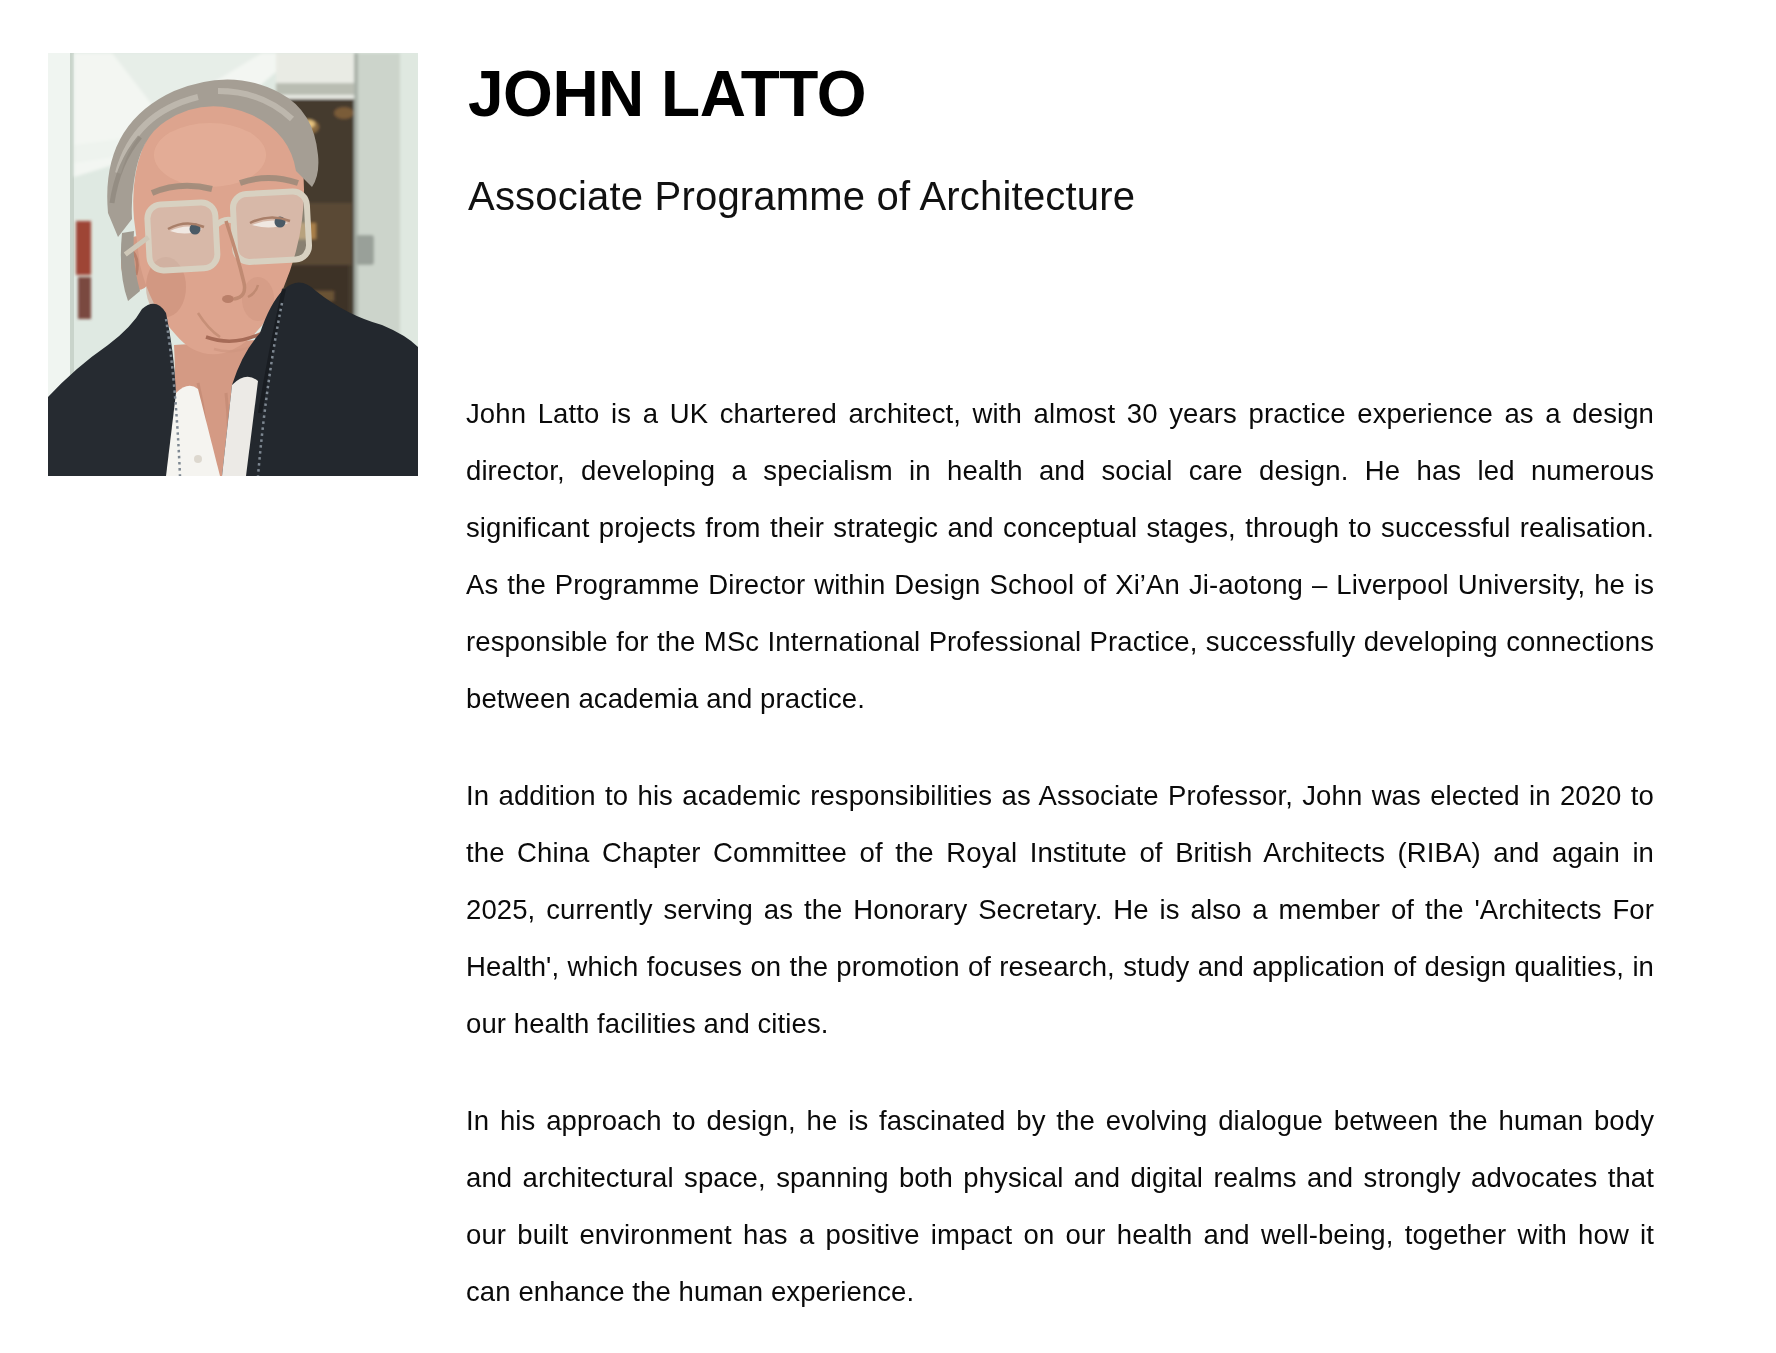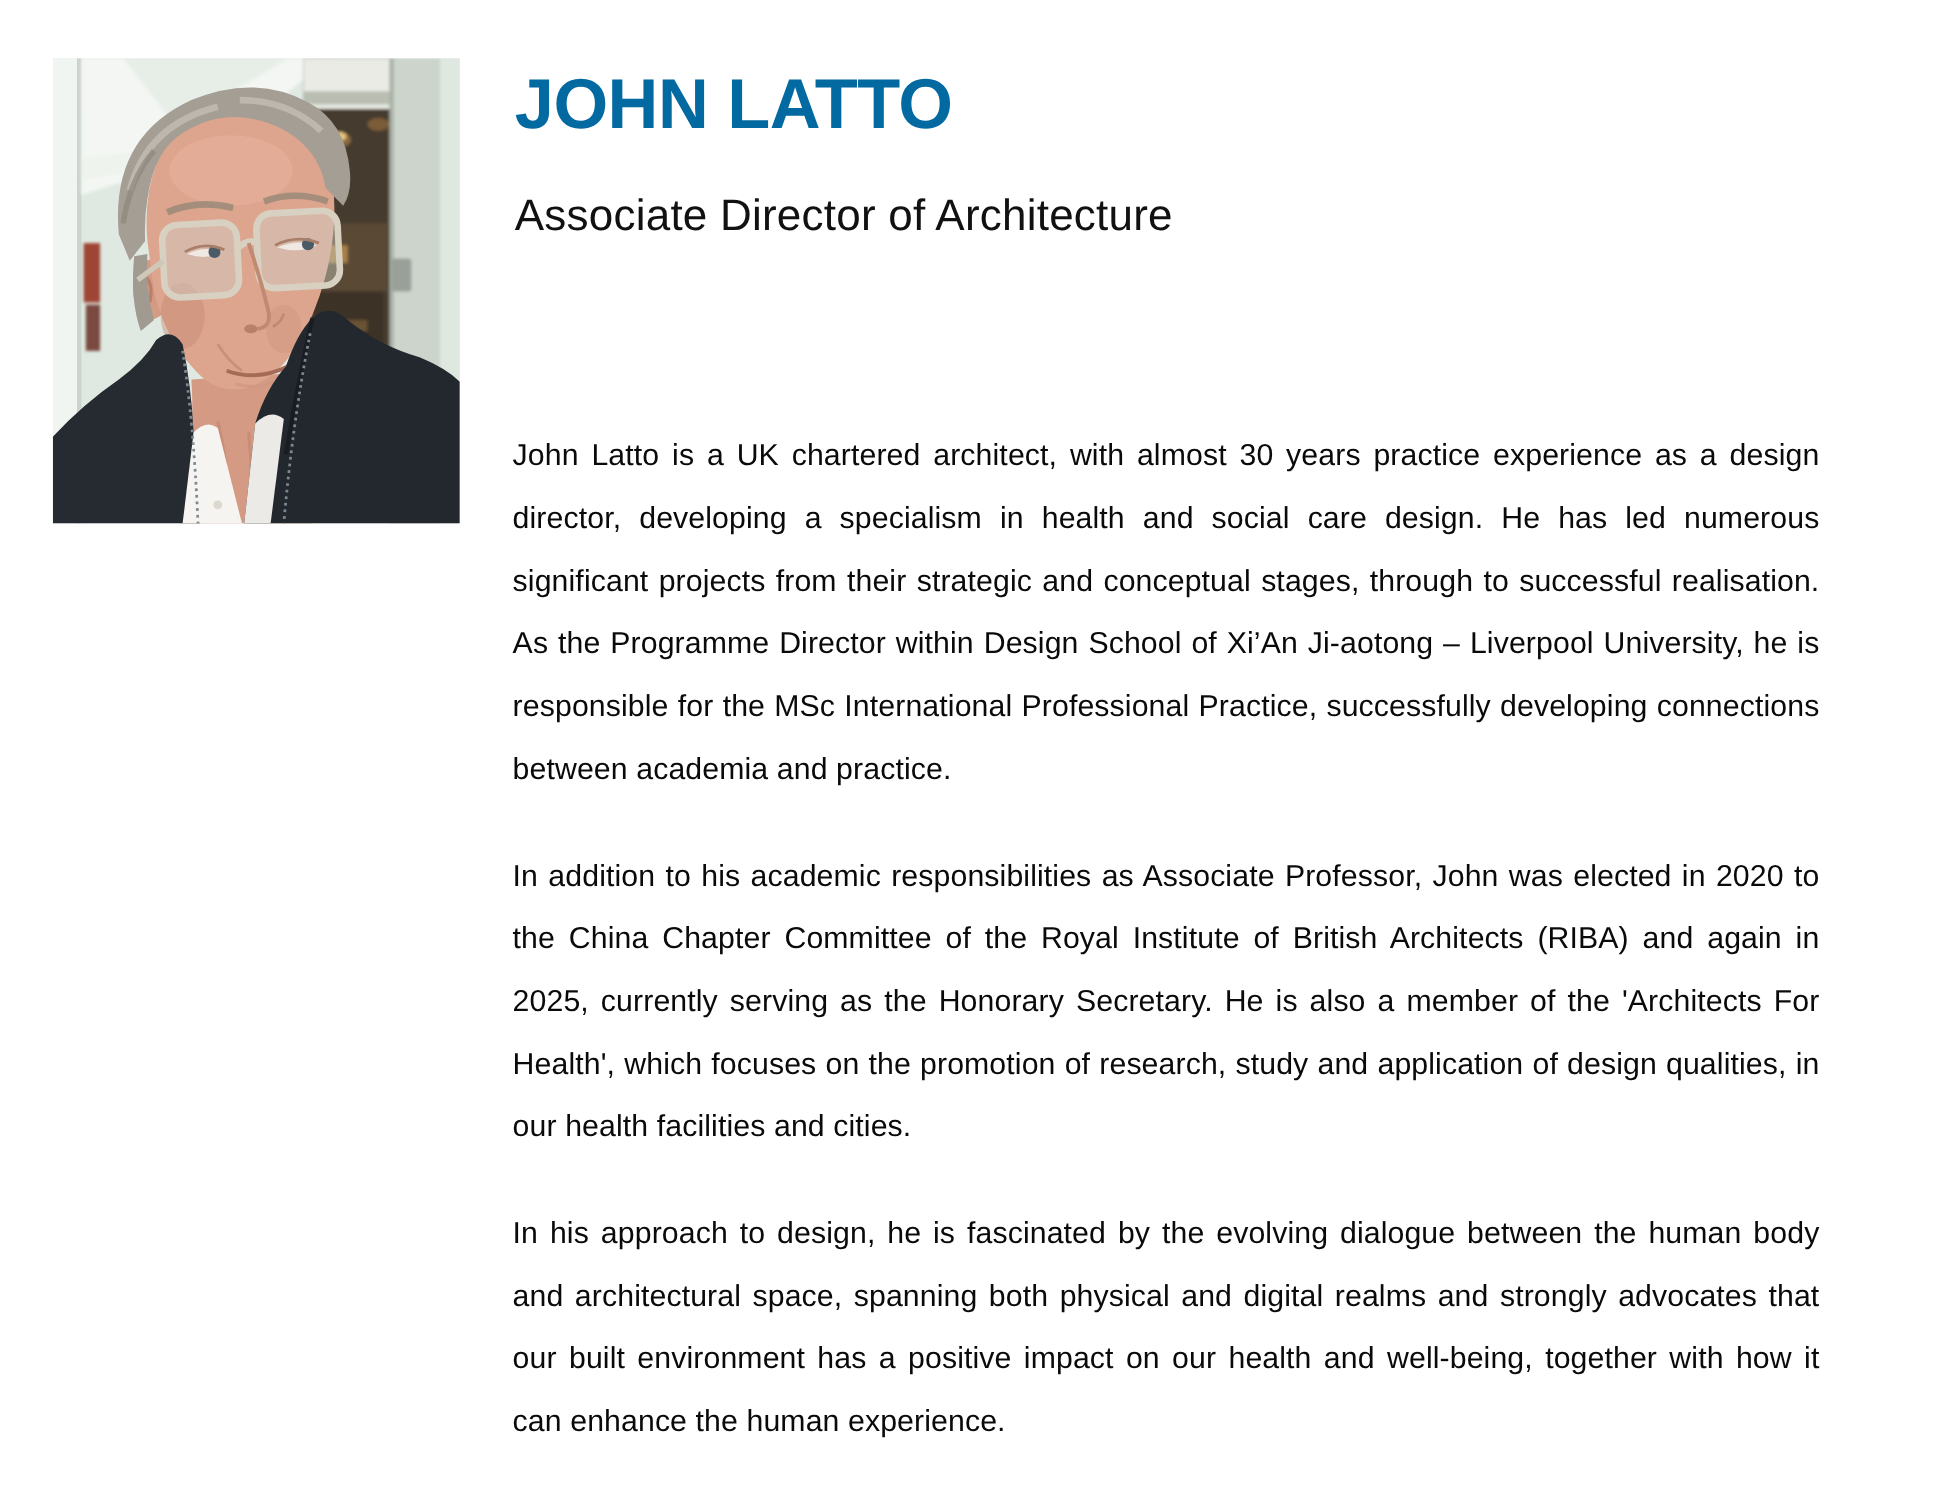--- a/index.html
+++ b/index.html
@@ -13,21 +13,21 @@
   }
   .photo{
     position:absolute;left:48px;top:53px;
     width:370px;height:423px;margin:0;
   }
   .photo svg{display:block;width:100%;height:100%;}
   .content{position:absolute;left:466px;top:0;width:1188px;}
   .name{
     position:absolute;left:2px;top:62px;margin:0;
     font-size:64px;line-height:64px;font-weight:700;
-    letter-spacing:-0.5px;color:#0369a1;white-space:nowrap;
+    letter-spacing:-0.5px;color:#000000;white-space:nowrap;
   }
   .subtitle{position:absolute;left:2px;top:172px;margin:0;}
   .subtitle p{
     margin:0;font-size:40px;line-height:48px;font-weight:400;
     color:#111111;white-space:nowrap;letter-spacing:0.2px;
   }
   .bio{position:absolute;left:0;top:385px;width:1188px;}
   .bio p{
     margin:0 0 40px 0;
     font-size:27.5px;line-height:57px;font-weight:400;
@@ -138,21 +138,21 @@
         <path d="M234 250 Q218 330 210 423" stroke="#7e8892" stroke-width="2.5" fill="none" stroke-dasharray="2.5 3.5"></path>
         <path d="M118 266 Q128 330 132 423" stroke="#7e8892" stroke-width="2.5" fill="none" stroke-dasharray="2.5 3.5"></path>
       </g>
     </svg>
   </figure>
 
   <main class="content">
     <h1 class="name">JOHN LATTO</h1>
 
     <div class="subtitle">
-      <p>Associate Director of Architecture</p>
+      <p>Associate Programme of Architecture</p>
     </div>
 
     <section class="bio">
       <p>John Latto is a UK chartered architect, with almost 30 years practice experience as a design director, developing a specialism in health and social care design. He has led numerous significant projects from their strategic and conceptual stages, through to successful realisation. As the Programme Director within Design School of Xi’An Ji-aotong – Liverpool University, he is responsible for the MSc International Professional Practice, successfully developing connections between academia and practice.</p>
       <p>In addition to his academic responsibilities as Associate Professor, John was elected in 2020 to the China Chapter Committee of the Royal Institute of British Architects (RIBA) and again in 2025, currently serving as the Honorary Secretary. He is also a member of the 'Architects For Health', which focuses on the promotion of research, study and application of design qualities, in our health facilities and cities.</p>
       <p>In his approach to design, he is fascinated by the evolving dialogue between the human body and architectural space, spanning both physical and digital realms and strongly advocates that our built environment has a positive impact on our health and well-being, together with how it can enhance the human experience.</p>
     </section>
   </main>
 
 </div>

